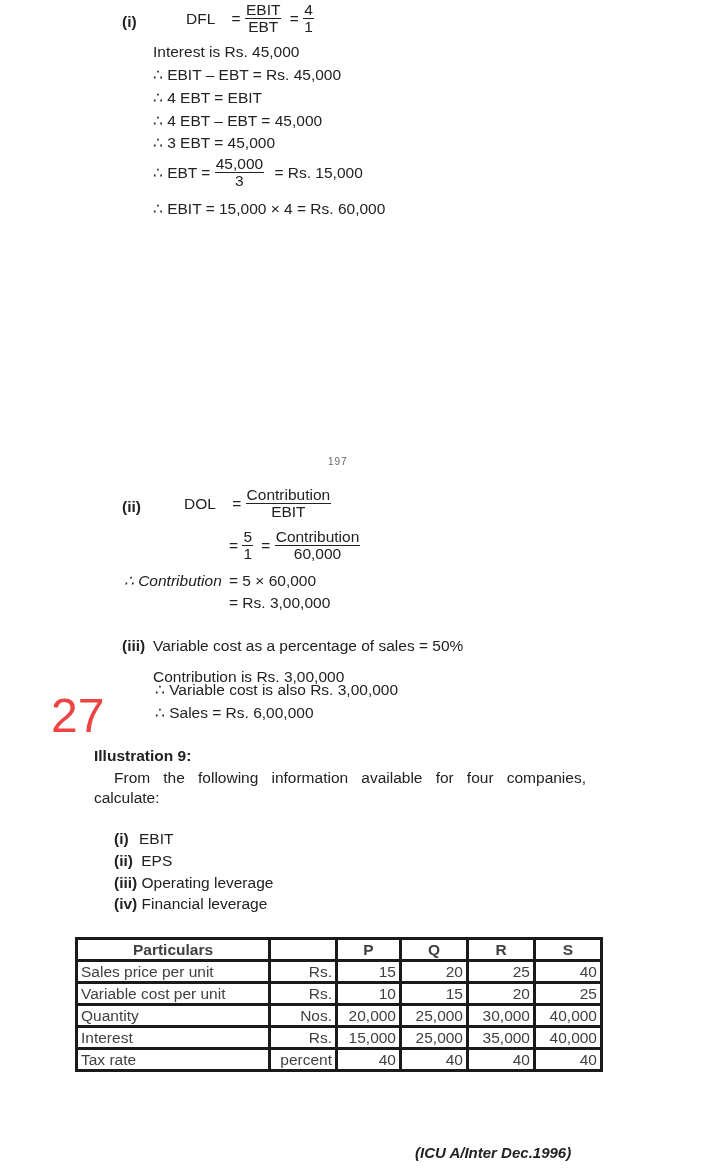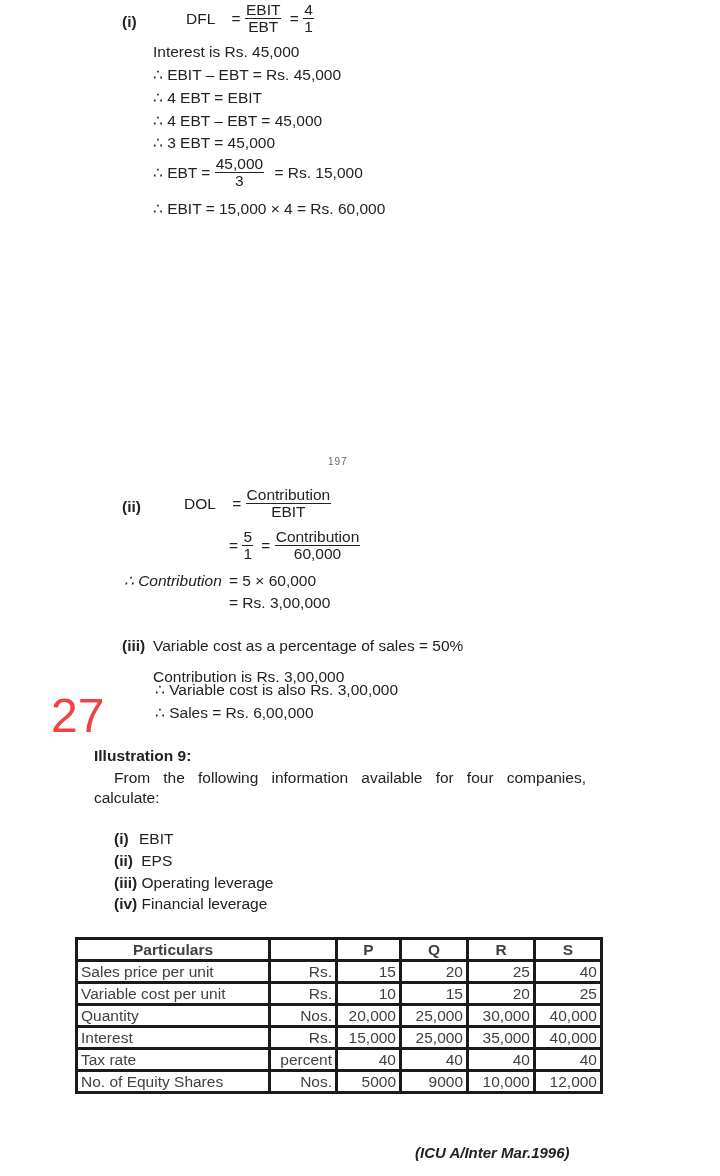--- a/index.html
+++ b/index.html
@@ -159,24 +159,16 @@
     <td class="num">40,000</td>
   </tr>
   <tr>
     <td class="lab">Tax rate</td>
     <td class="num">percent</td>
     <td class="num">40</td>
     <td class="num">40</td>
     <td class="num">40</td>
     <td class="num">40</td>
   </tr>
-  <tr>
-    <td class="lab">No. of Equity Shares</td>
-    <td class="num">Nos.</td>
-    <td class="num">5000</td>
-    <td class="num">9000</td>
-    <td class="num">10,000</td>
-    <td class="num">12,000</td>
-  </tr>
 </tbody>
   </table>
 
-<div class="abs source" style="left:415px; top:1144px;">(ICU A/Inter Mar.1996)</div>
+<div class="abs source" style="left:415px; top:1144px;">(ICU A/Inter Dec.1996)</div>
 
 </body></html>

